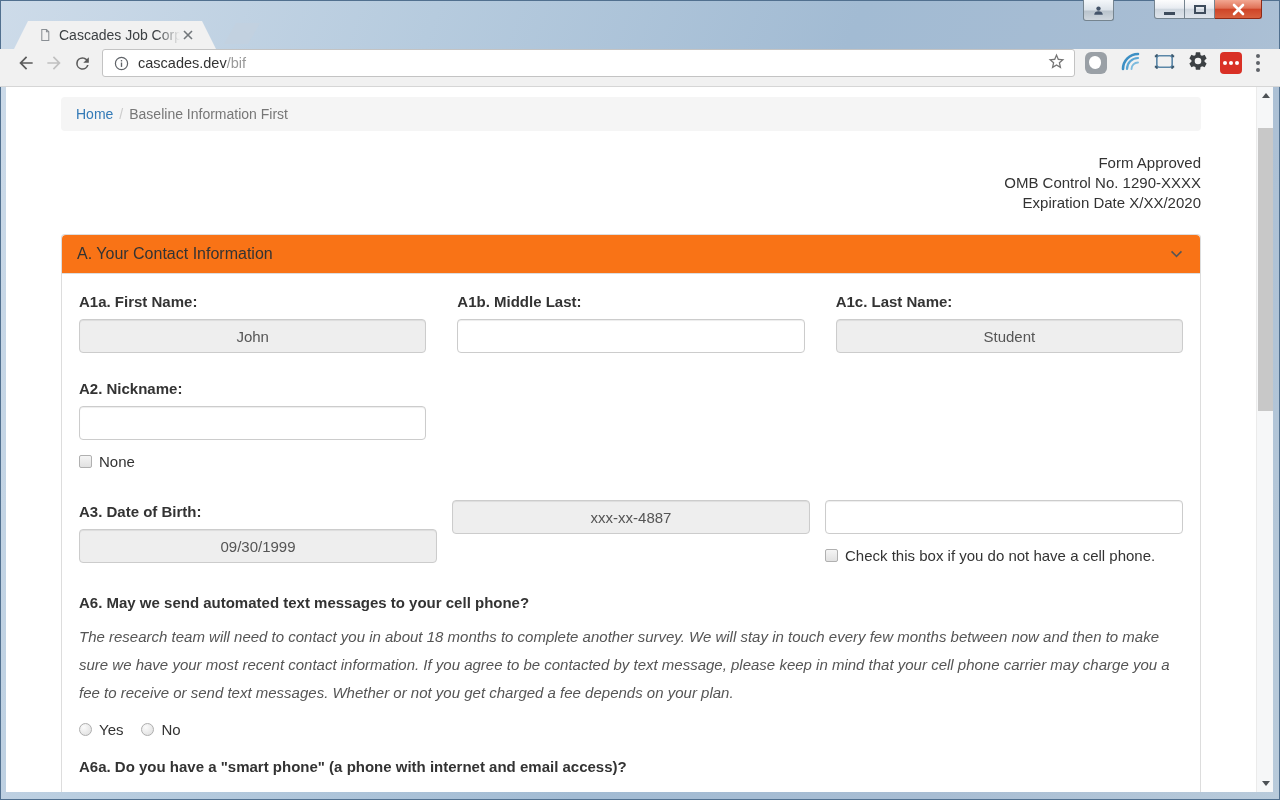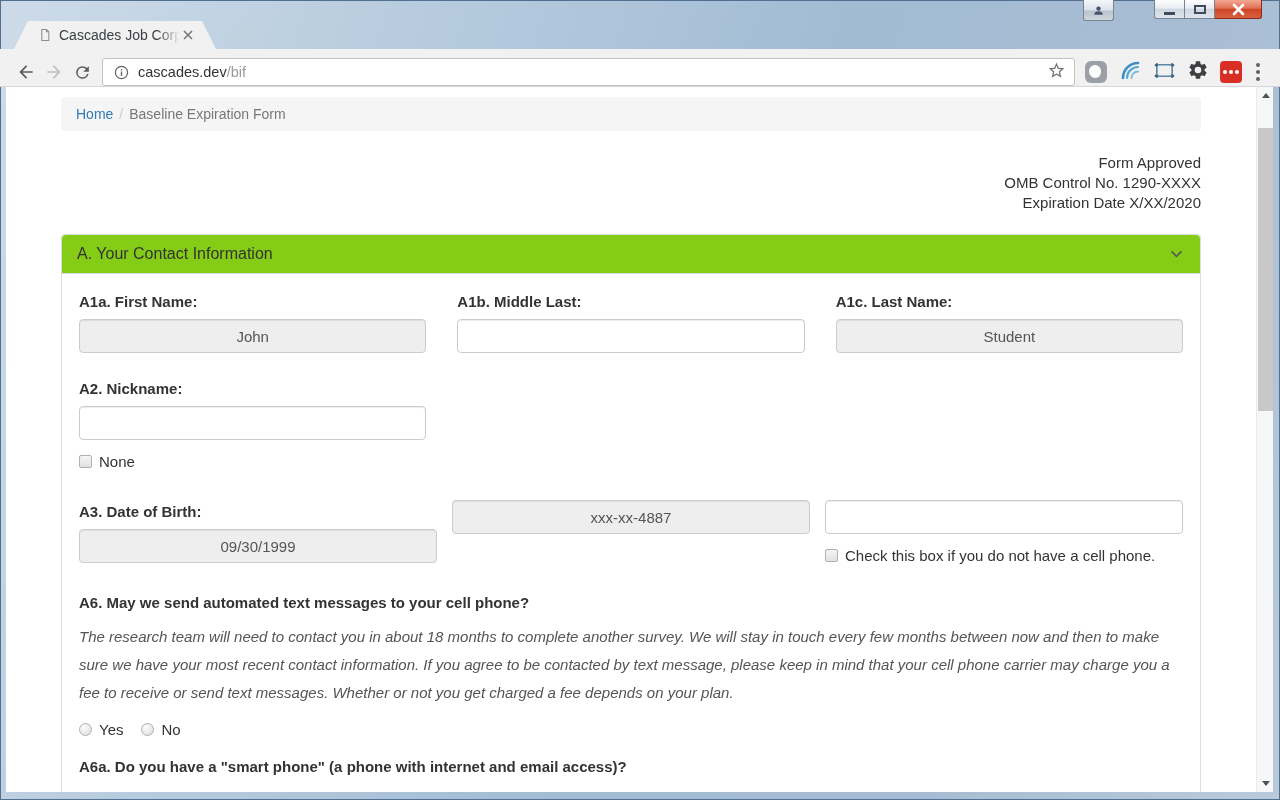--- a/index.html
+++ b/index.html
@@ -48,21 +48,21 @@
   .cap-close {
     width:47px; border:1px solid #8e2a17; border-top:none; border-left:none; border-radius:0 0 3px 0;
     background:linear-gradient(180deg,#f2a791 0%,#e07257 45%,#cf4528 52%,#d8603e 100%);
   }
   .glyph-min { width:11px; height:3px; background:#3e4c5c; margin-top:8px; }
   .glyph-max { width:12px; height:9px; border:2px solid #3e4c5c; background:transparent; }
 
   
   .toolbar {
     position:relative; height:38px; background:#f1f1f1; border-bottom:1px solid #d6d6d6;
-    display:flex; align-items:flex-end; padding:0 10px 0 12px;
+    display:flex; align-items:flex-start; padding:0 10px 0 12px;
   }
   .navbtn { width:28px; height:28px; display:flex; align-items:center; justify-content:center; border-radius:14px; }
   .omnibox {
     flex:1; height:28px; margin:0 10px 0 6px; background:#fff;
     border:1px solid #c3c3c3; border-radius:3px;
     display:flex; align-items:center; padding:0 8px 0 10px;
   }
   .url { font-size:14.5px; margin-left:8px; white-space:nowrap; }
   .url .host { color:#333; }
   .url .path { color:#999; }
@@ -95,21 +95,21 @@
     padding:9px 15px; font-size:14px;
   }
   .breadcrumb .link { color:#337ab7; text-decoration:none; cursor:pointer; }
   .breadcrumb .sep { color:#ccc; padding:0 6px; }
   .breadcrumb .current { color:#777; }
 
   .approval { margin-top:22px; text-align:right; font-size:15px; line-height:20px; color:#333; }
 
   .panel { margin-top:21px; border:1px solid #ddd; border-bottom:none; border-radius:4px 4px 0 0; min-height:560px; }
   .panel-heading {
-    background:#84cc16; border-bottom:1px solid #ddd; border-radius:4px 4px 0 0;
+    background:#f97316; border-bottom:1px solid #ddd; border-radius:4px 4px 0 0;
     padding:10px 15px; font-size:16px; color:#333;
     display:flex; align-items:center; justify-content:space-between; cursor:pointer;
   }
   .panel-body { padding:16px 17px 0; }
 
   .fr-row { display:flex; gap:31px; }
   .fr-col { flex:1; min-width:0; }
   .fr-col.single { flex:0 0 calc((100% - 62px)/3); }
   .flabel { display:block; font-size:15px; font-weight:bold; color:#333; margin:3px 0 9px; }
   .form-control {
@@ -240,21 +240,21 @@
         <i></i>
         <i></i>
       </span>
   </div>
 
   <div class="content">
     <div class="page-viewport">
       <div class="page">
 
         <div class="breadcrumb">
-          <span class="link">Home</span><span class="sep">/</span><span class="current">Baseline Expiration Form</span>
+          <span class="link">Home</span><span class="sep">/</span><span class="current">Baseline Information First</span>
         </div>
 
         <div class="approval">
           <div>Form Approved</div>
           <div>OMB Control No. 1290-XXXX</div>
           <div>Expiration Date X/XX/2020</div>
         </div>
 
         <div class="panel">
           <div class="panel-heading">

